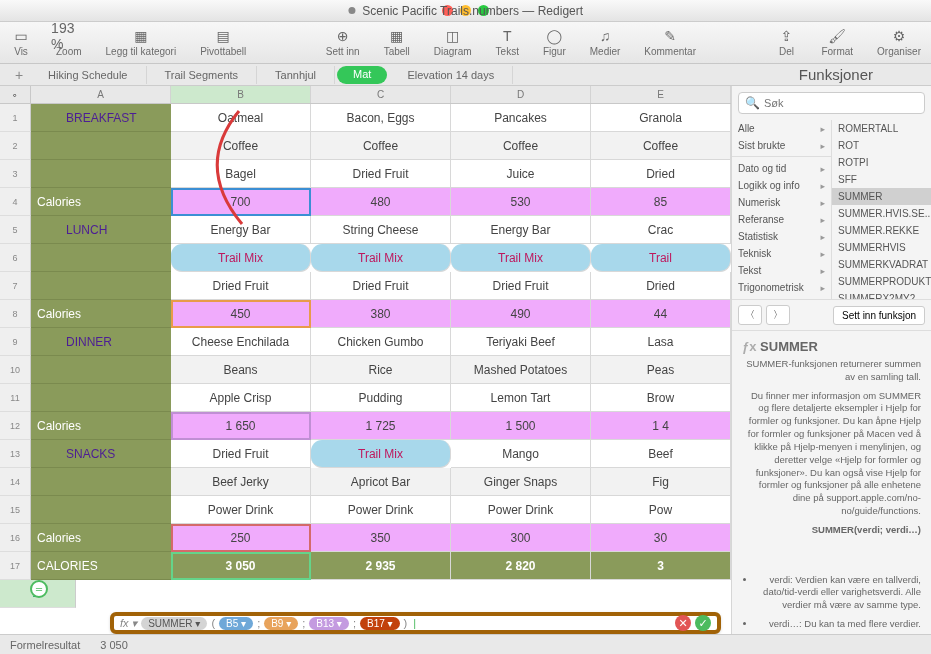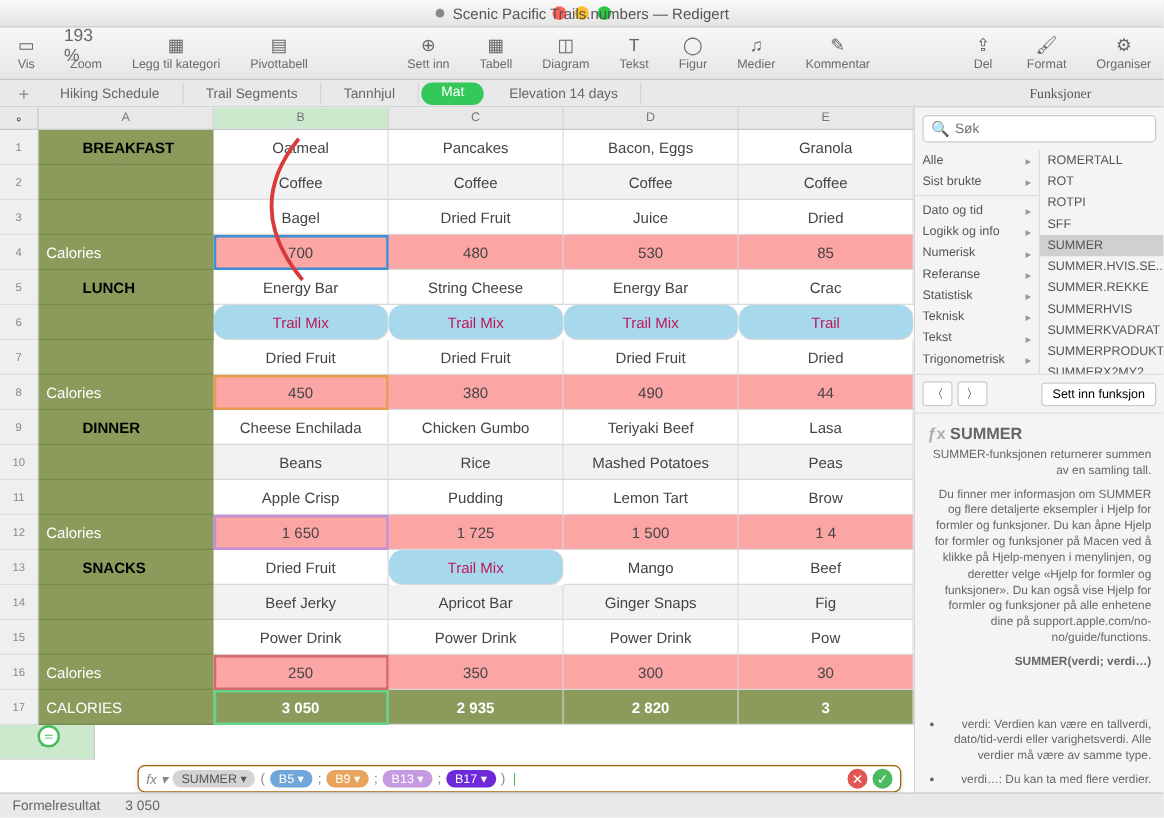--- a/index.html
+++ b/index.html
@@ -18,21 +18,21 @@
 .toolbar .tb { display:flex; flex-direction:column; align-items:center; gap:2px; }
 .toolbar .ico { width:22px; height:16px; display:flex; align-items:center; justify-content:center; font-size:14px; color:#666; }
 .toolbar .spacer { flex:1; }
 .zoomlbl { font-size:12px; color:#444; margin-left:-12px; }
 
 
 .sheettabs { height: 22px; background:#e9e9e9; border-bottom:1px solid #ccc; display:flex; align-items:center; padding-left:8px; gap:0; }
 .addsheet { width:22px; height:20px; display:flex; align-items:center; justify-content:center; color:#888; font-size:14px; }
 .sheettab { padding: 3px 18px; font-size:11px; color:#666; border-right:1px solid #d5d5d5; }
 .sheettab.active { background:#34c759; color:#fff; border-radius:10px; border:none; margin:0 2px; padding:2px 16px; }
-.sidebar-title-r { margin-left:auto; padding-right:58px; font-size:11px; color:#555;font-family:Liberation Serif, serif; }
+.sidebar-title-r { margin-left:auto; padding-right:58px; font-size:15px; color:#555; }
 
 
 .main { display:flex; height: calc(654px - 22px - 42px - 22px - 20px); }
 .sheet-area { flex:1; background:#fff; position:relative; overflow:hidden; }
 .rightpanel { width: 200px; background:#f4f4f4; border-left:1px solid #d6d6d6; display:flex; flex-direction:column; overflow:hidden; }
 
 
 .colhdr-row { display:flex; height:18px; background:#e8e8e8; border-bottom:1px solid #c8c8c8; }
 .corner { width:54px; border-right:1px solid #c8c8c8; display:flex; align-items:center; justify-content:center; }
 .colhdr { flex:0 0 140px; border-right:1px solid #d3d3d3; text-align:center; font-size:10px; color:#777; line-height:18px; }
@@ -41,22 +41,22 @@
 
 .gridbody { overflow:hidden; }
 .gridrow { display:flex; height:28px; }
 .rowhdr { width:76px; background:#efefef; border-right:1px solid #ccc; border-bottom:1px solid #ddd; text-align:center; font-size:9px; color:#888; line-height:28px; }
 .rowhdr.sel { background:#cde9cd; color:#3a7; font-weight:600; }
 .cellA { flex:0 0 140px; background:#8a9b5b; color:#fff; padding:4px 6px; border-bottom:1px solid #7a8a4e; display:flex; align-items:center; position:relative; overflow:hidden; }
 .cellA .foodimg { position:absolute; width:90px; height:60px; display:flex; justify-content:center; align-items:center; font-size:28px; }
 .cell { flex:0 0 140px; background:#fff; border-right:1px solid #d8d8d8; border-bottom:1px solid #d8d8d8; text-align:center; font-size:12px; color:#444; line-height:28px; position:relative; }
 .cell.alt { background:#f2f2f2; }
 .cell.calrow { background:#fdf6ed; }
-.cell.calrow.alt { background:#fca5a5; }
-.bold { font-weight:700; color:#000000;padding-left:35px; }
+.cell.calrow.alt { background:#f0abfc; }
+.bold { font-weight:400; color:#4c1d95;padding-left:35px; }
 .totalcell { background:#8a9b5b !important; color:#fff; font-weight:700; }
 .hl-blue { background:#a8d8eb !important; border-radius:11px; color:#be185d; }
 .sel-outline { outline:2px solid #64d48a; outline-offset:-2px; }
 
 
 .box-blue { outline:2px solid #3b8fd4; outline-offset:-2px; }
 .box-orange { outline:2px solid #e89b4a; outline-offset:-2px; }
 .box-purple { outline:2px solid #c08fd4; outline-offset:-2px; }
 .box-red { outline:2px solid #d46a6a; outline-offset:-2px; }
 
@@ -75,28 +75,28 @@
 .navbtn { border:1px solid #ccc; background:#fff; border-radius:3px; padding:2px 6px; font-size:10px; }
 .navbtn.ins { margin-left:auto; padding:3px 8px; }
 .func-help { padding:8px 10px; font-size:10px; color:#555; overflow:hidden; flex:1; }
 .func-help h3 { font-size:13px; color:#666; margin-bottom:4px; }
 .func-help p, .func-help li { font-size:9.5px; color:#666; line-height:1.35; margin-bottom:6px;text-align:right; }
 .func-help .sig { font-weight:600; margin-top:6px; }
 .func-help ul { padding-left:14px;margin-top:37px; }
 .func-help .nhdr { font-weight:700; margin-top:6px; }
 
 
-.formulabar { position:absolute; bottom:20px; left:110px; right:210px; height:22px; background:#fff; border:1px solid #a16207; border-radius:6px; display:flex; align-items:center; padding:0 6px; gap:4px; font-size:11px; box-shadow:0 1px 3px rgba(0,0,0,.15); }
+.formulabar { position:absolute; bottom:20px; left:110px; right:210px; height:22px; background:#fff; border:4px solid #a16207; border-radius:6px; display:flex; align-items:center; padding:0 6px; gap:4px; font-size:11px; box-shadow:0 1px 3px rgba(0,0,0,.15); }
 .fx { font-style:italic; color:#888; }
 .tok { padding:1px 7px; border-radius:9px; font-size:10px; color:#fff; }
 .tok.fn { background:#d4d4d4; color:#555; }
 .tok.blue { background:#6fa8d8; }
 .tok.orange { background:#e8a35c; }
 .tok.purple { background:#c49be0; }
-.tok.red { background:#6d28d9; }
+.tok.red { background:#c2410c; }
 .circ { width:16px; height:16px; border-radius:50%; display:inline-flex; align-items:center; justify-content:center; color:#fff; font-size:11px; }
 .circ.x { background:#e25555; }
 .circ.ok { background:#4cbb5f; }
 
 
 .statusbar { position:absolute; bottom:0; left:0; right:0; height:20px; background:#e9e9e9; border-top:1px solid #ccc; display:flex; align-items:center; padding:0 10px; font-size:11px; color:#666; gap:20px; }
 
 .addbtn-round { position:absolute; left:30px; bottom:36px; width:18px; height:18px; border-radius:50%; background:#fff; border:2px solid #4cbb5f; color:#4cbb5f; display:flex; align-items:center; justify-content:center; font-size:12px; }
 
 </style>
@@ -201,22 +201,22 @@
           <div class="colhdr">C</div>
           <div class="colhdr">D</div>
           <div class="colhdr">E</div>
         </div>
     </div>
     <div class="gridbody" id="gridbody">
         <div class="gridrow">
           <div class="rowhdr">1</div>
           <div class="cellA bold">BREAKFAST<div class="foodimg" style="top: 12px;">🍳🥞</div></div>
           <div class="cell">Oatmeal</div>
+          <div class="cell">Bacon, Eggs</div>
           <div class="cell">Pancakes</div>
-          <div class="cell">Bacon, Eggs</div>
           <div class="cell">Granola</div>
         </div>
         <div class="gridrow">
           <div class="rowhdr">2</div>
           <div class="cellA"></div>
           <div class="cell alt">Coffee</div>
           <div class="cell alt">Coffee</div>
           <div class="cell alt">Coffee</div>
           <div class="cell alt">Coffee</div>
         </div>

